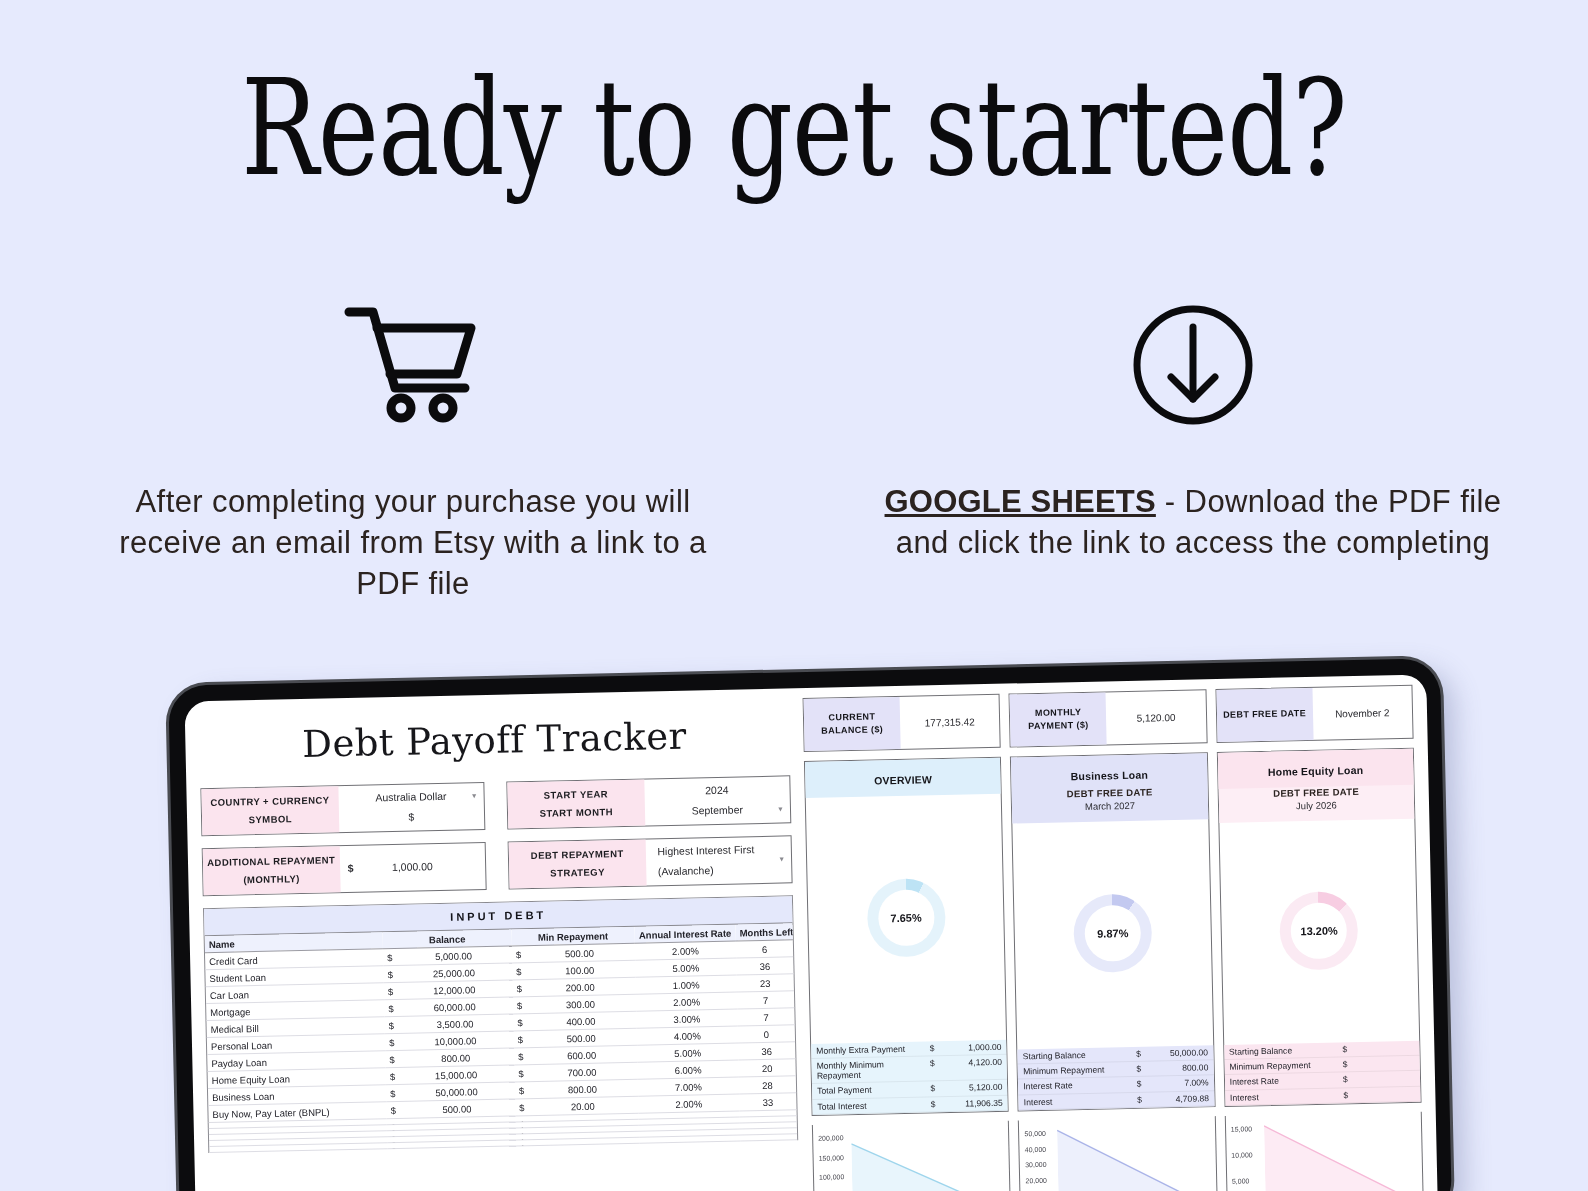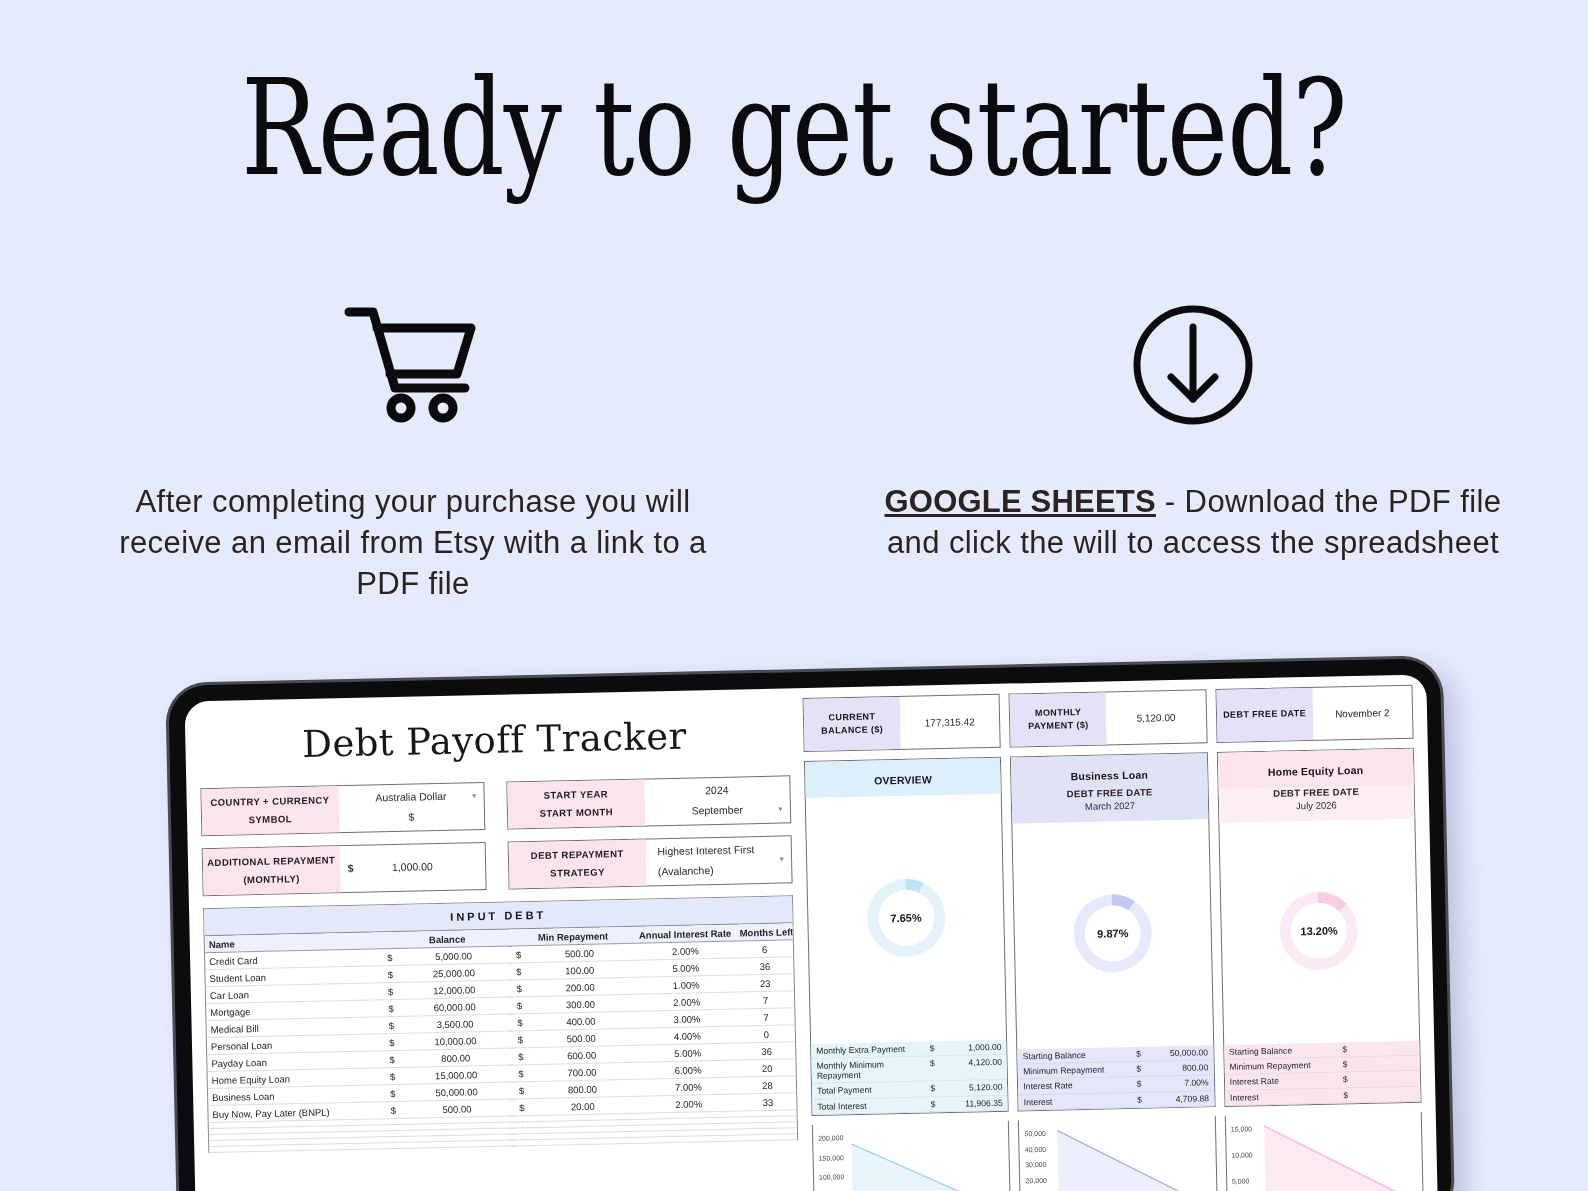--- a/index.html
+++ b/index.html
@@ -172,21 +172,21 @@
   </div>
 
   <div class="col right">
     <div class="icon-wrap">
       <svg width="128" height="128" viewBox="0 0 128 128" fill="none" stroke="#0b0b0d" stroke-width="7" stroke-linecap="round" stroke-linejoin="round">
         <circle cx="64" cy="64" r="56"></circle>
         <path d="M64 26 V98"></path>
         <path d="M42 76 L64 98 L86 76"></path>
       </svg>
     </div>
-    <div class="blurb"><b>GOOGLE SHEETS</b><span> - Download the PDF file and click the will to access the spreadsheet</span></div>
+    <div class="blurb"><b>GOOGLE SHEETS</b><span> - Download the PDF file and click the link to access the completing</span></div>
   </div>
 </div>
 
 <div class="tablet">
   <div class="screen">
 
     <div class="pane-left">
       <div class="sheet-title">Debt Payoff Tracker</div>
 
       <div class="param-row">

